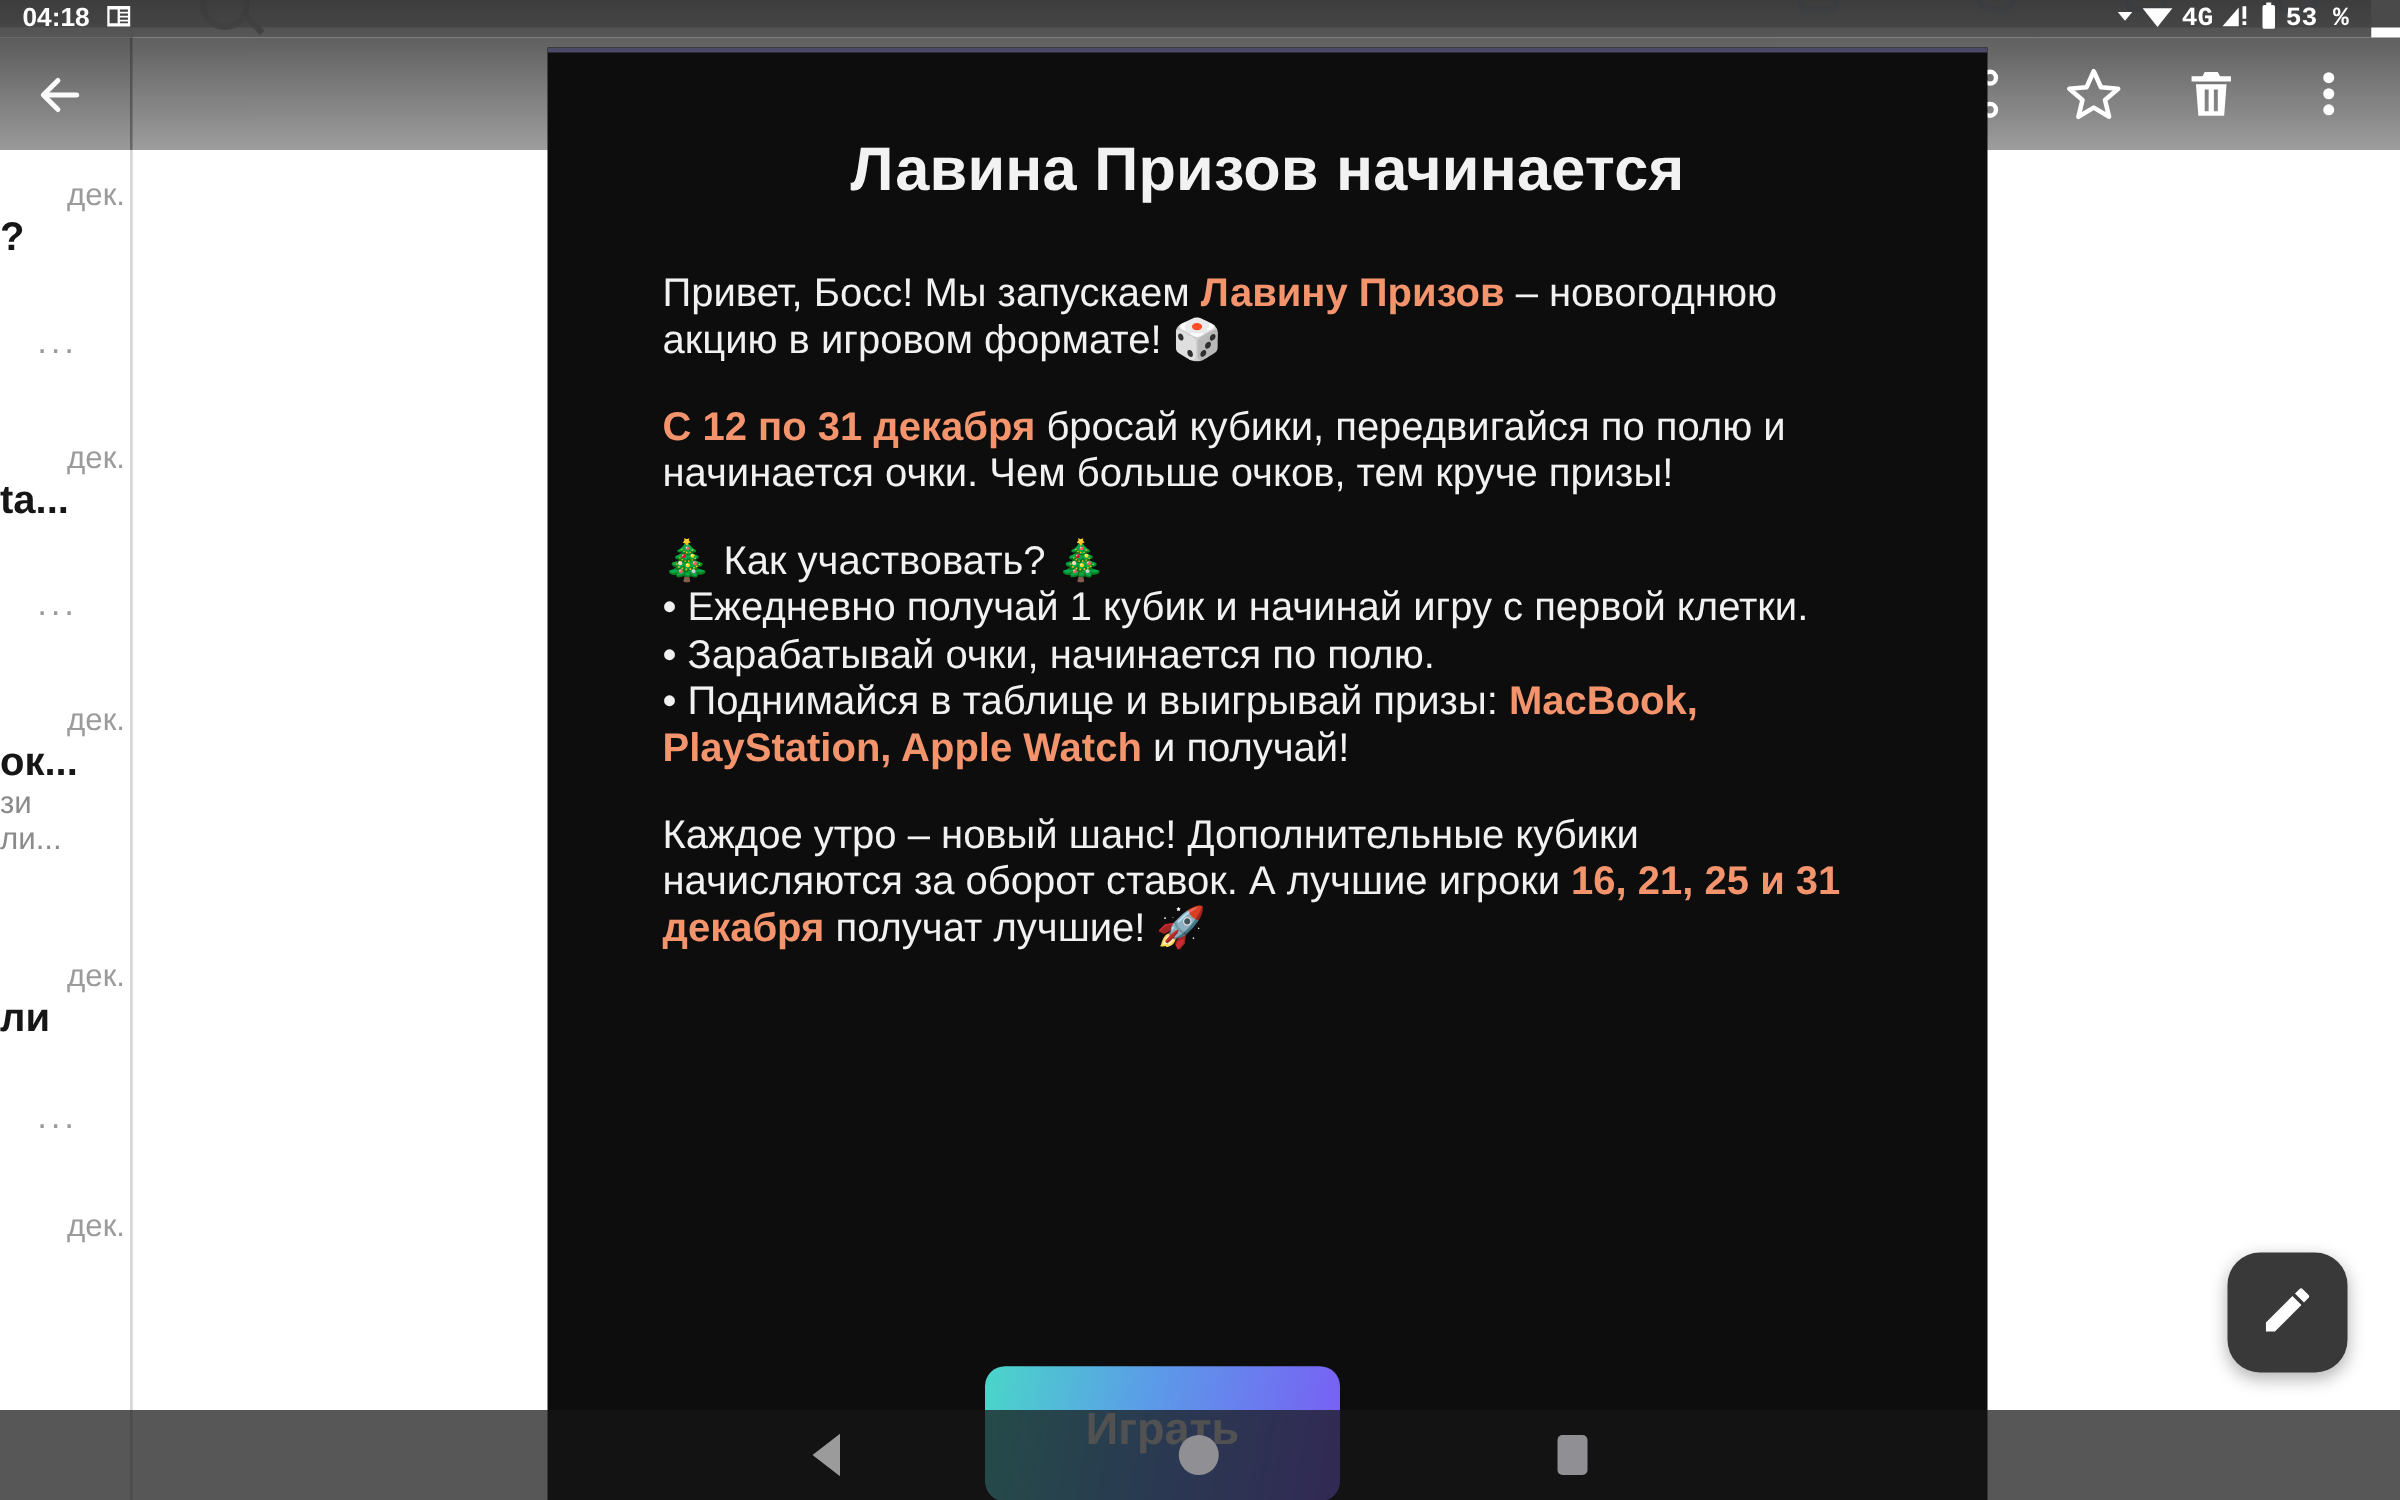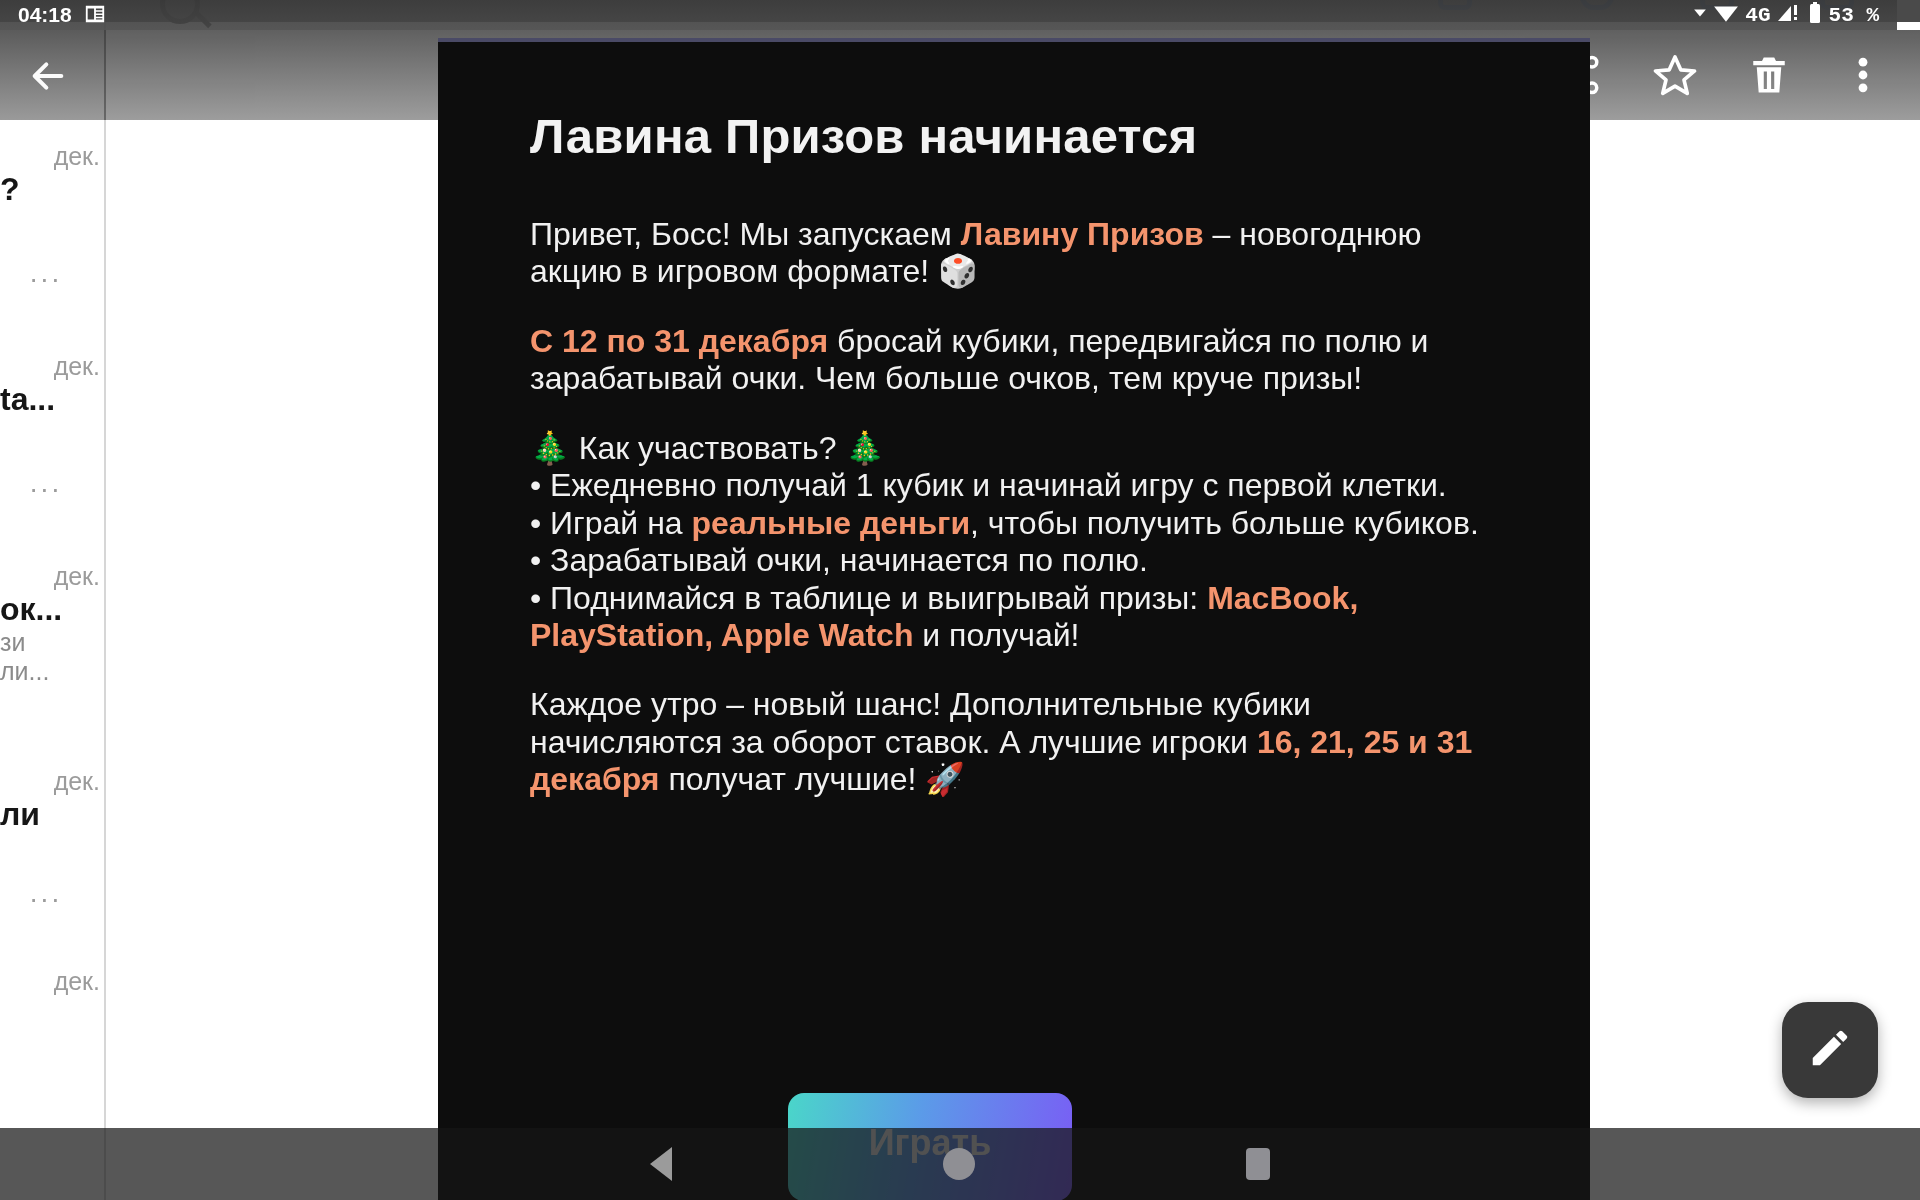--- a/index.html
+++ b/index.html
@@ -140,20 +140,21 @@
   }
   #dialog-top-line {
     position: absolute; left: 0; top: 0; width: 100%; height: 4px;
     background: #4a4a66;
   }
   #dialog-content {
     position: relative;
     padding: 70px 92px 0 92px;
   }
   #dialog-title {
+    text-align: center;
     font-size: 49px; font-weight: bold; color: #f2f2f2;
     letter-spacing: .2px;
     margin-bottom: 52px;
   }
   .para {
     font-size: 32px; line-height: 1.17;
     color: #f1f1f1;
     margin-bottom: 32px;
   }
   .para.tight { margin-bottom: 0; }
@@ -307,25 +308,24 @@
   </div>
   <div id="overlay-sep"></div>
 
   <div id="dialog">
     <div id="dialog-top-line"></div>
 
     <div id="dialog-content">
       <div id="dialog-title">Лавина Призов начинается</div>
 
       <div class="para"><span>Привет, Босс! Мы запускаем </span><span class="hl">Лавину Призов</span><span> – новогоднюю акцию в игровом формате! </span><span class="emoji">🎲</span></div>
-      <div class="para"><span class="hl">С 12 по 31 декабря</span><span> бросай кубики, передвигайся по полю и зарабатывай очки. Чем больше очков, тем круче призы!</span></div>
+      <div class="para"><span class="hl">С 12 по 31 декабря</span><span> бросай кубики, передвигайся по полю и начинается очки. Чем больше очков, тем круче призы!</span></div>
 
       <div class="para tight"><span class="emoji">🎄</span><span>  Как участвовать? </span><span class="emoji">🎄</span></div>
       <div class="para tight"><span>• Ежедневно получай 1 кубик и начинай игру с первой клетки.</span></div>
-      <div class="para tight"><span>• Играй на </span><span class="hl">реальные деньги</span><span>, чтобы получить больше кубиков.</span></div>
       <div class="para tight"><span>• Зарабатывай очки, начинается по полю.</span></div>
       <div class="para"><span>• Поднимайся в таблице и выигрывай призы: </span><span class="hl">MacBook, PlayStation, Apple Watch</span><span> и получай!</span></div>
 
       <div class="para"><span>Каждое утро – новый шанс! Дополнительные кубики начисляются за оборот ставок. А лучшие игроки </span><span class="hl">16, 21, 25 и 31 декабря</span><span> получат лучшие! </span><span class="emoji">🚀</span></div>
     </div>
 
     <div id="play-btn">
       <span id="play-label">Играть</span>
     </div>
   </div>

